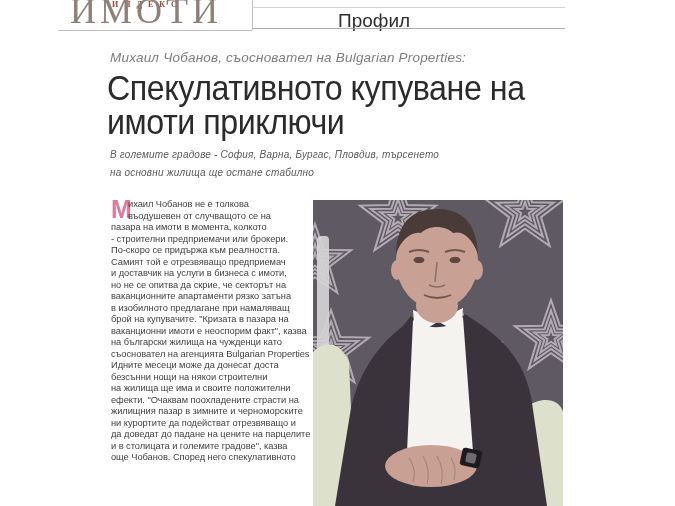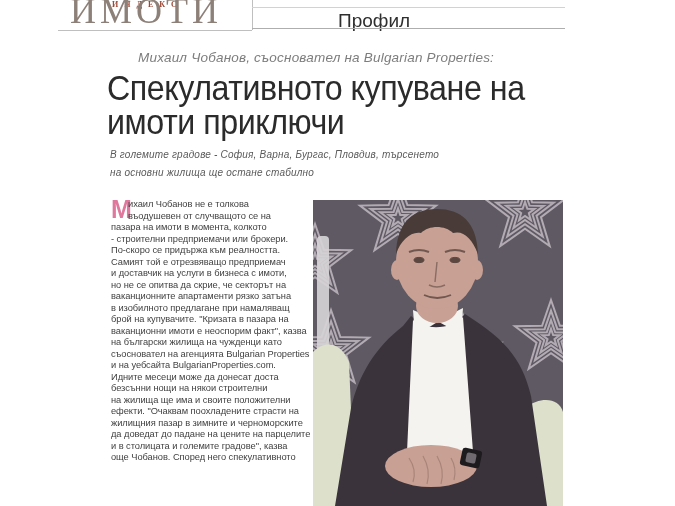--- a/index.html
+++ b/index.html
@@ -18,21 +18,21 @@
   }
   .rule{position:absolute;background:var(--rule,#bfbfbf);}
   .rule-logo{left:58px;top:30px;width:194px;height:1px;}
   .rule-vert{left:252px;top:0;width:1px;height:30px;}
   .rule-top{left:252px;top:7px;width:313px;height:1px;background:#d2d2d2;}
   .rule-bottom{left:252px;top:28px;width:313px;height:1px;background:#aeaeae;}
   .section-label{position:absolute;left:338px;top:10px;font-size:19px;color:#2f2f2f;}
   
   .kicker{
     position:absolute;left:110px;top:50px;font-size:13.5px;font-style:italic;
-    color:var(--kicker,#7d7d7d);letter-spacing:.2px;margin-left:28px;
+    color:var(--kicker,#7d7d7d);letter-spacing:.2px;
   }
   .headline{
     position:absolute;left:107px;top:71px;margin:0;font-weight:normal;
     font-size:35px;line-height:34px;color:var(--headline,#2b2b2b);
     transform:scaleX(.92);transform-origin:left top;letter-spacing:-.5px;white-space:nowrap;
   }
   .subhead{
     position:absolute;left:110px;top:146px;font-size:10px;line-height:17.5px;
     font-style:italic;color:#5a5a5a;letter-spacing:.2px;white-space:nowrap;
   }
@@ -90,26 +90,26 @@
         <div class="bline">По-скоро се придържа към реалността.</div>
         <div class="bline">Самият той е отрезвяващо предприемач</div>
         <div class="bline">и доставчик на услуги в бизнеса с имоти,</div>
         <div class="bline">но не се опитва да скрие, че секторът на</div>
         <div class="bline">ваканционните апартаменти рязко затъна</div>
         <div class="bline">в изобилното предлагане при намаляващ</div>
         <div class="bline">брой на купувачите. "Кризата в пазара на</div>
         <div class="bline">ваканционни имоти е неоспорим факт", казва</div>
         <div class="bline">на български жилища на чужденци като</div>
         <div class="bline">съосновател на агенцията Bulgarian Properties</div>
-        <div class="bline">и на уебсайта BulgarianProperties.com.</div>
         <div class="bline">Идните месеци може да донесат доста</div>
         <div class="bline">безсънни нощи на някои строителни</div>
         <div class="bline">на жилища ще има и своите положителни</div>
         <div class="bline">ефекти. "Очаквам поохладените страсти на</div>
         <div class="bline">жилищния пазар в зимните и черноморските</div>
+        <div class="bline">ни курортите да подействат отрезвяващо и</div>
         <div class="bline">да доведат до падане на цените на парцелите</div>
         <div class="bline">и в столицата и големите градове", казва</div>
         <div class="bline">още Чобанов. Според него спекулативното</div>
       </div>
   </div>
 
   <figure class="photo" aria-label="Портретна снимка на Михаил Чобанов на фона на тапет със звезди">
     <svg width="250" height="306" viewBox="0 0 250 306">
       <defs>
         <g id="star" fill="none" stroke="var(--c-star,#b3abb4)" stroke-width="2">

